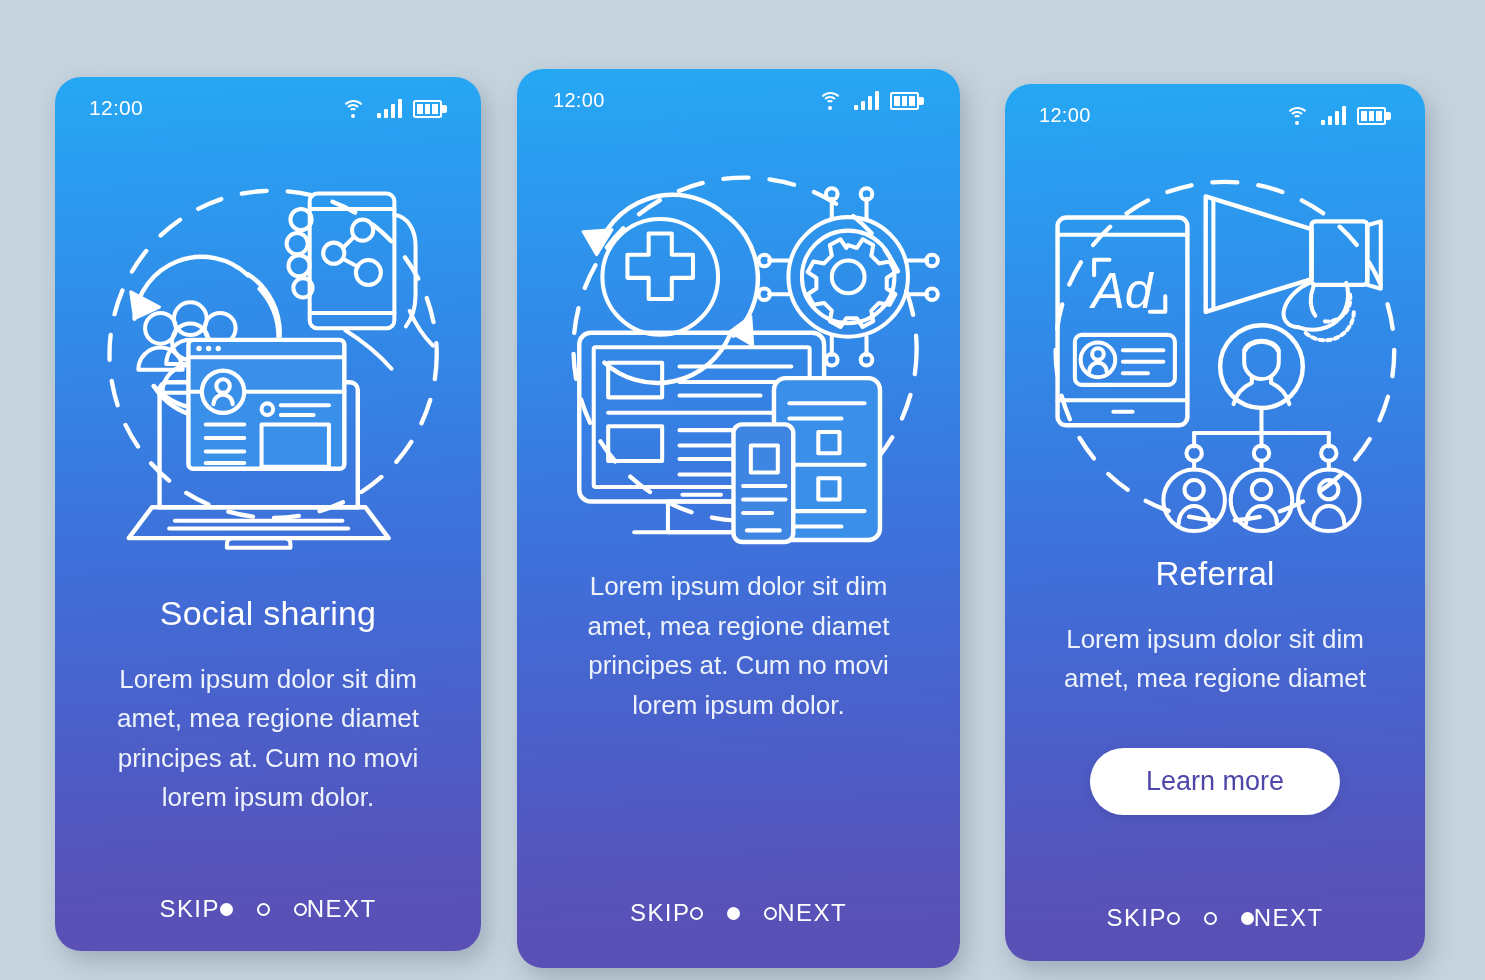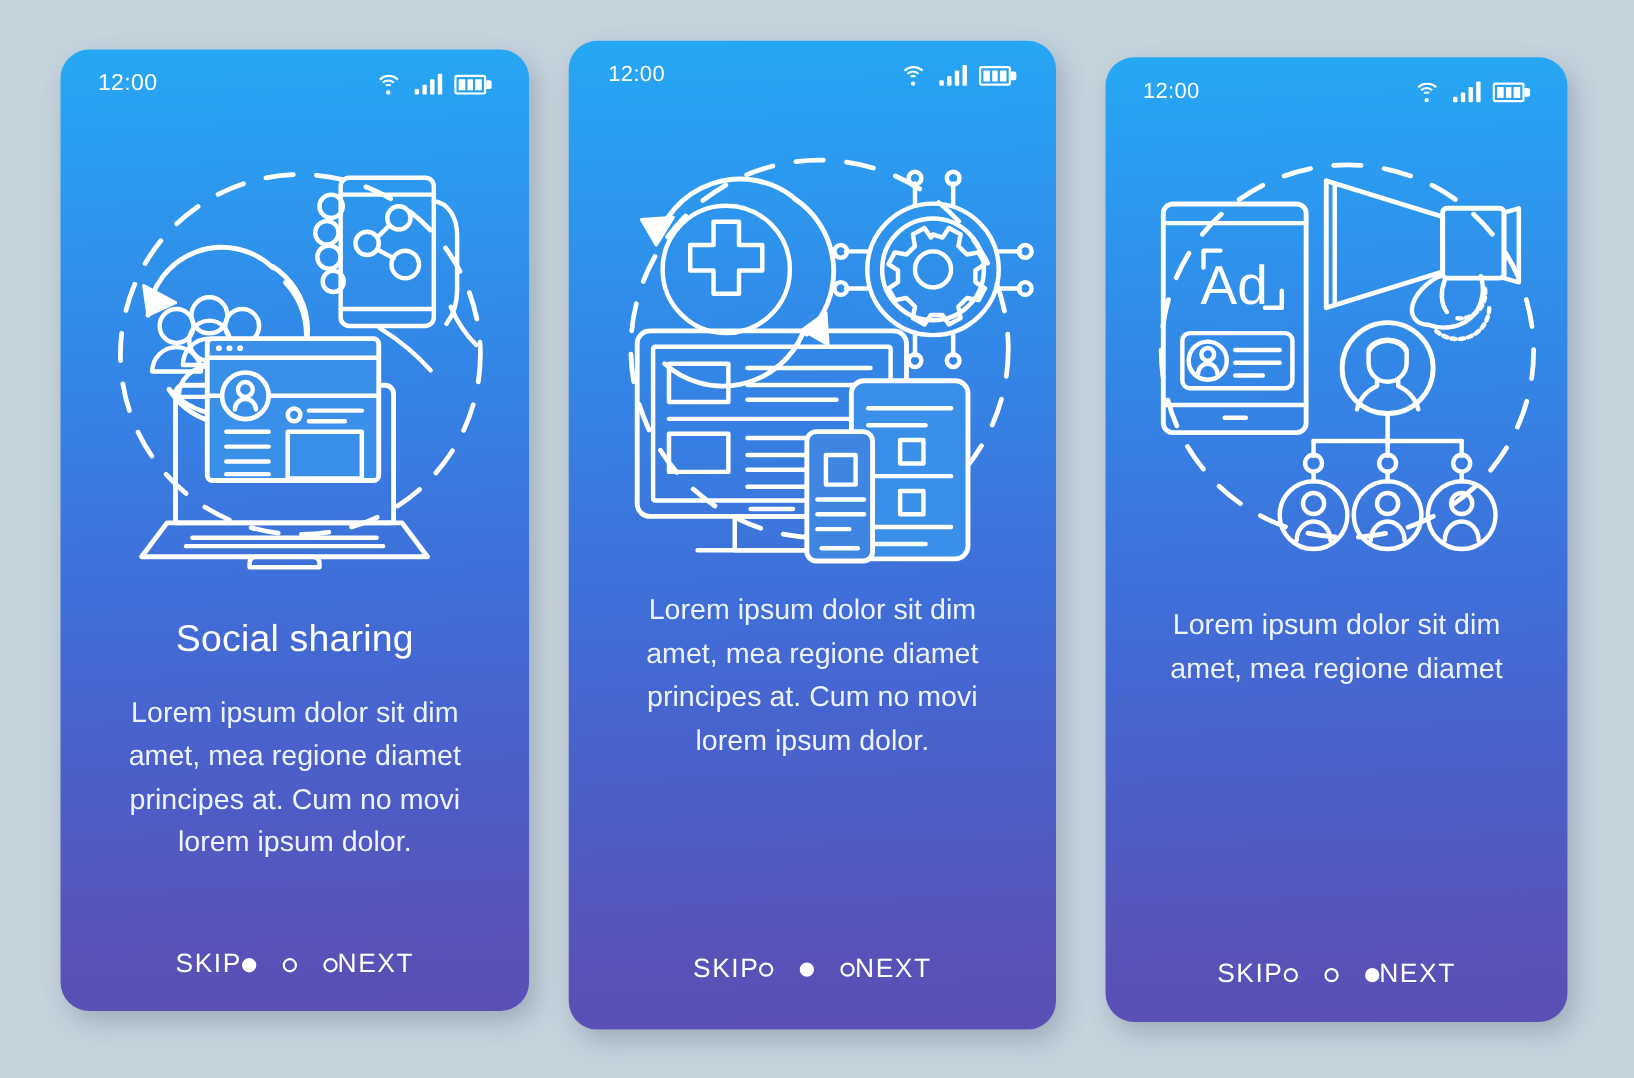--- a/index.html
+++ b/index.html
@@ -2,21 +2,21 @@
 <html><head>
 <meta charset="utf-8">
 <style>
   * { margin:0; padding:0; box-sizing:border-box; }
   html, body {
     width:1485px; height:980px;
     background:#c5d3dd;
     font-family:"Liberation Sans", sans-serif;
     overflow:hidden;
   }
-  .stage { position:relative; width:1485px; height:752px; }
+  .stage { position:relative; width:1485px; height:752px;margin-top:32px; }
 
   .phone {
     position:absolute;
     border-radius:26px;
     overflow:hidden;
     background:linear-gradient(178deg,#25a8f4 0%, #2a9df0 10%, #3484e5 35%, #3f6fd9 55%, #4c5ec8 75%, #5852b8 92%, #5a4fb4 100%);
     box-shadow: 6px 10px 22px rgba(70,90,110,0.30);
   }
   .phone.p1 { left:55px;  top:45px;  width:426px; height:874px; }
   .phone.p2 { left:517px; top:37px;  width:443px; height:899px; }
@@ -64,21 +64,21 @@
     border:2.2px solid #fff; border-radius:2.5px;
     display:flex; align-items:center; gap:2px; padding:2px;
   }
   .battery .shell span { flex:1; height:100%; background:#fff; border-radius:.5px; }
   .battery .cap {
     position:absolute; right:0; top:5px; width:5px; height:8px;
     background:#fff; border-radius:0 2px 2px 0;
   }
 
   
-  .art { position:absolute; left:16px; right:0; }
+  .art { position:absolute; left:16px; right:0;font-style:italic; }
   .p1 .art { top:72px;  height:425px; }
   .p2 .art { top:70px;  height:430px; }
   .p3 .art { top:70px;  height:405px; }
   .art svg { display:block; width:100%; height:100%; }
 
   
   .textblock { position:absolute; left:0; right:0; text-align:center; color:#fff; }
   .p1 .textblock { top:516px; }
   .p2 .textblock { top:472px; }
   .p3 .textblock { top:470px; }
@@ -463,27 +463,29 @@
         <circle cx="250" cy="341" r="10"></circle>
         <path d="M234 376 a16 18 0 0 1 32 0"></path>
         <circle cx="320" cy="352" r="32"></circle>
         <circle cx="320" cy="341" r="10"></circle>
         <path d="M304 376 a16 18 0 0 1 32 0"></path>
       </svg>
     </div>
 
     <div class="textblock">
       <div class="title">
+        <div>Referral</div>
       </div>
       <div class="body">
         <div>Lorem ipsum dolor sit dim</div>
         <div>amet, mea regione diamet</div>
       </div>
     </div>
 
+    <button class="cta">Learn more</button>
 
     <div class="footer">
       <button class="navlink">SKIP</button>
       <div class="dots">
         <button class="dot"></button>
         <button class="dot"></button>
         <button class="dot on"></button>
       </div>
       <button class="navlink">NEXT</button>
     </div>

